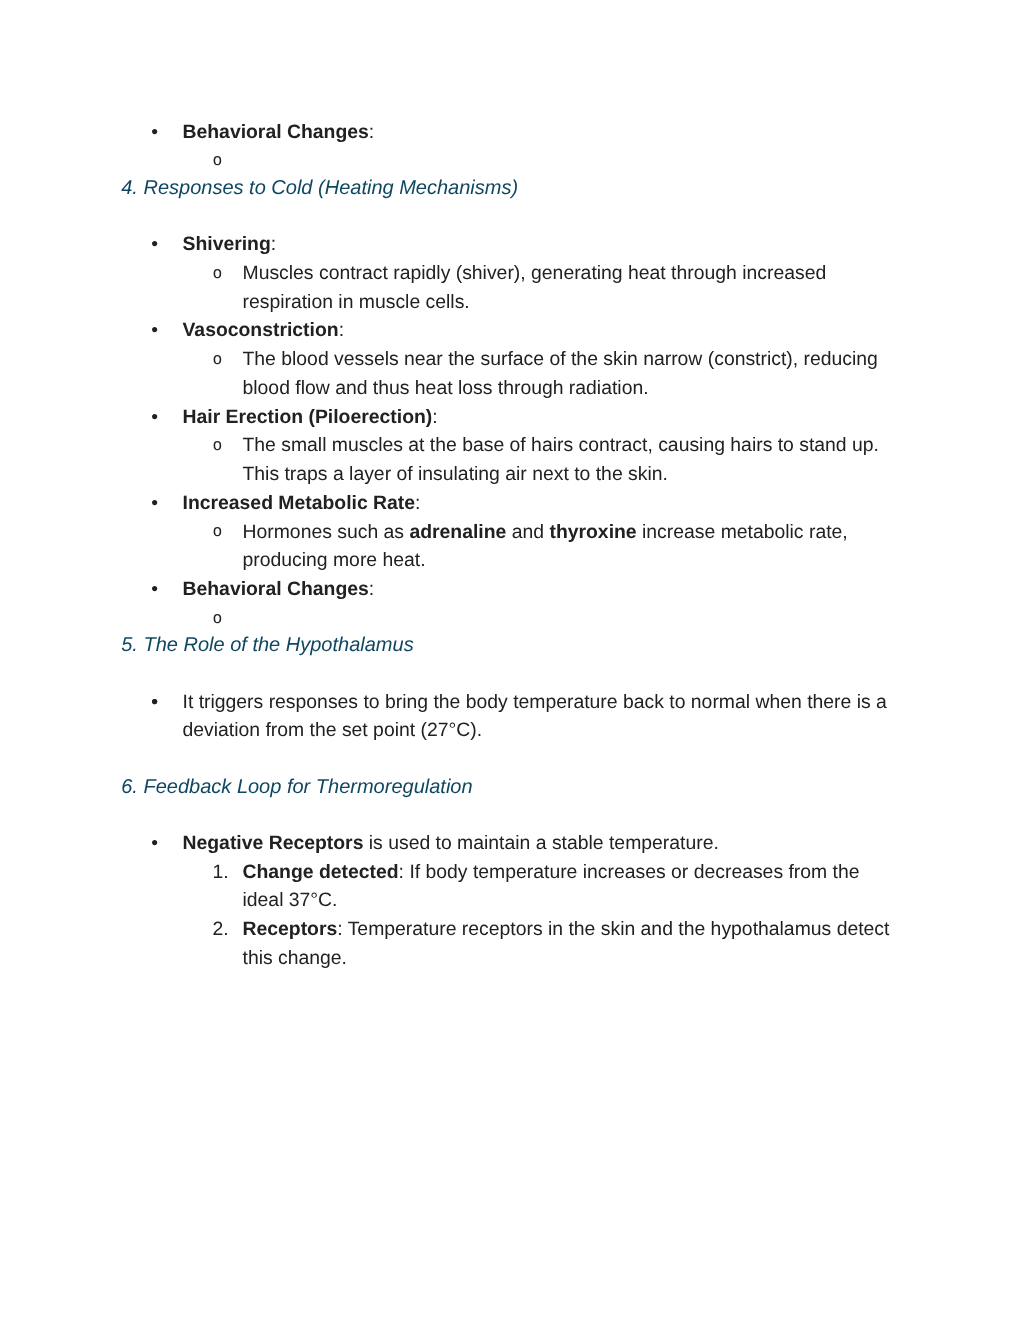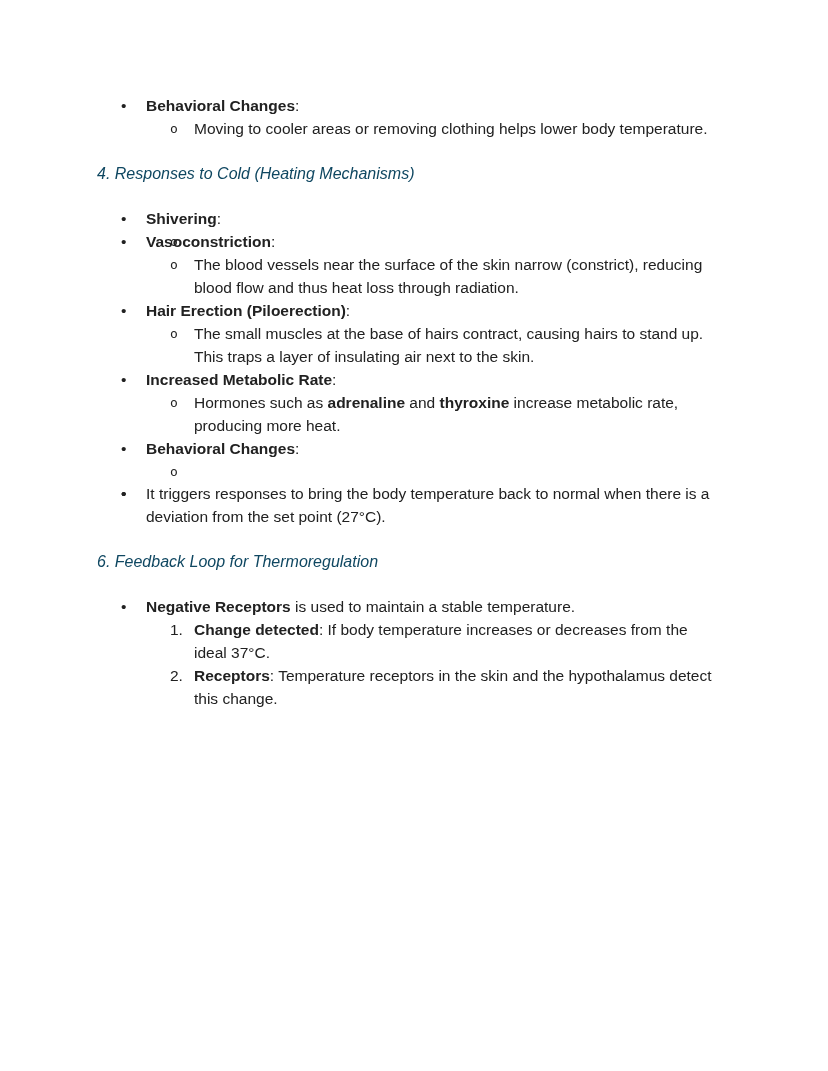--- a/index.html
+++ b/index.html
@@ -59,35 +59,36 @@
   }
   b { font-weight: 700; }
 </style>
 </head>
 <body>
 
 <div class="page">
   <div class="content">
       <div class="list">
         <div class="li level-1"><span class="marker bullet-marker">•</span><span><b>Behavioral Changes</b><span>:</span></span></div>
-        <div class="li level-2"><span class="marker circle-marker">o</span><span><span>Moving to cooler areas or removing clothing helps lower body temperature.</span></span></div>
+        <div class="li level-2"><span class="marker circle-marker">o</span></div>
       </div>
       <h3 class="heading">4. Responses to Cold (Heating Mechanisms)</h3>
       <div class="list">
         <div class="li level-1"><span class="marker bullet-marker">•</span><span><b>Shivering</b><span>:</span></span></div>
-        <div class="li level-2"><span class="marker circle-marker">o</span></div>
+        <div class="li level-2"><span class="marker circle-marker">o</span><span><span>Muscles contract rapidly (shiver), generating heat through increased respiration in muscle cells.</span></span></div>
         <div class="li level-1"><span class="marker bullet-marker">•</span><span><b>Vasoconstriction</b><span>:</span></span></div>
         <div class="li level-2"><span class="marker circle-marker">o</span><span><span>The blood vessels near the surface of the skin narrow (constrict), reducing blood flow and thus heat loss through radiation.</span></span></div>
         <div class="li level-1"><span class="marker bullet-marker">•</span><span><b>Hair Erection (Piloerection)</b><span>:</span></span></div>
         <div class="li level-2"><span class="marker circle-marker">o</span><span><span>The small muscles at the base of hairs contract, causing hairs to stand up. This traps a layer of insulating air next to the skin.</span></span></div>
         <div class="li level-1"><span class="marker bullet-marker">•</span><span><b>Increased Metabolic Rate</b><span>:</span></span></div>
         <div class="li level-2"><span class="marker circle-marker">o</span><span><span>Hormones such as </span><b>adrenaline</b><span> and </span><b>thyroxine</b><span> increase metabolic rate, producing more heat.</span></span></div>
         <div class="li level-1"><span class="marker bullet-marker">•</span><span><b>Behavioral Changes</b><span>:</span></span></div>
         <div class="li level-2"><span class="marker circle-marker">o</span></div>
       </div>
+      <h3 class="heading">5. The Role of the Hypothalamus</h3>
       <div class="list">
         <div class="li level-1"><span class="marker bullet-marker">•</span></div>
         <div class="li level-1"><span class="marker bullet-marker">•</span><span><span>It triggers responses to bring the body temperature back to normal when there is a deviation from the set point (27°C).</span></span></div>
       </div>
       <h3 class="heading">6. Feedback Loop for Thermoregulation</h3>
       <div class="list">
         <div class="li level-1"><span class="marker bullet-marker">•</span><span><b>Negative Receptors</b><span> is used to maintain a stable temperature.</span></span></div>
         <div class="li level-2"><span class="marker number-marker">1.</span><span><b>Change detected</b><span>: If body temperature increases or decreases from the ideal 37°C.</span></span></div>
         <div class="li level-2"><span class="marker number-marker">2.</span><span><b>Receptors</b><span>: Temperature receptors in the skin and the hypothalamus detect this change.</span></span></div>
       </div>

